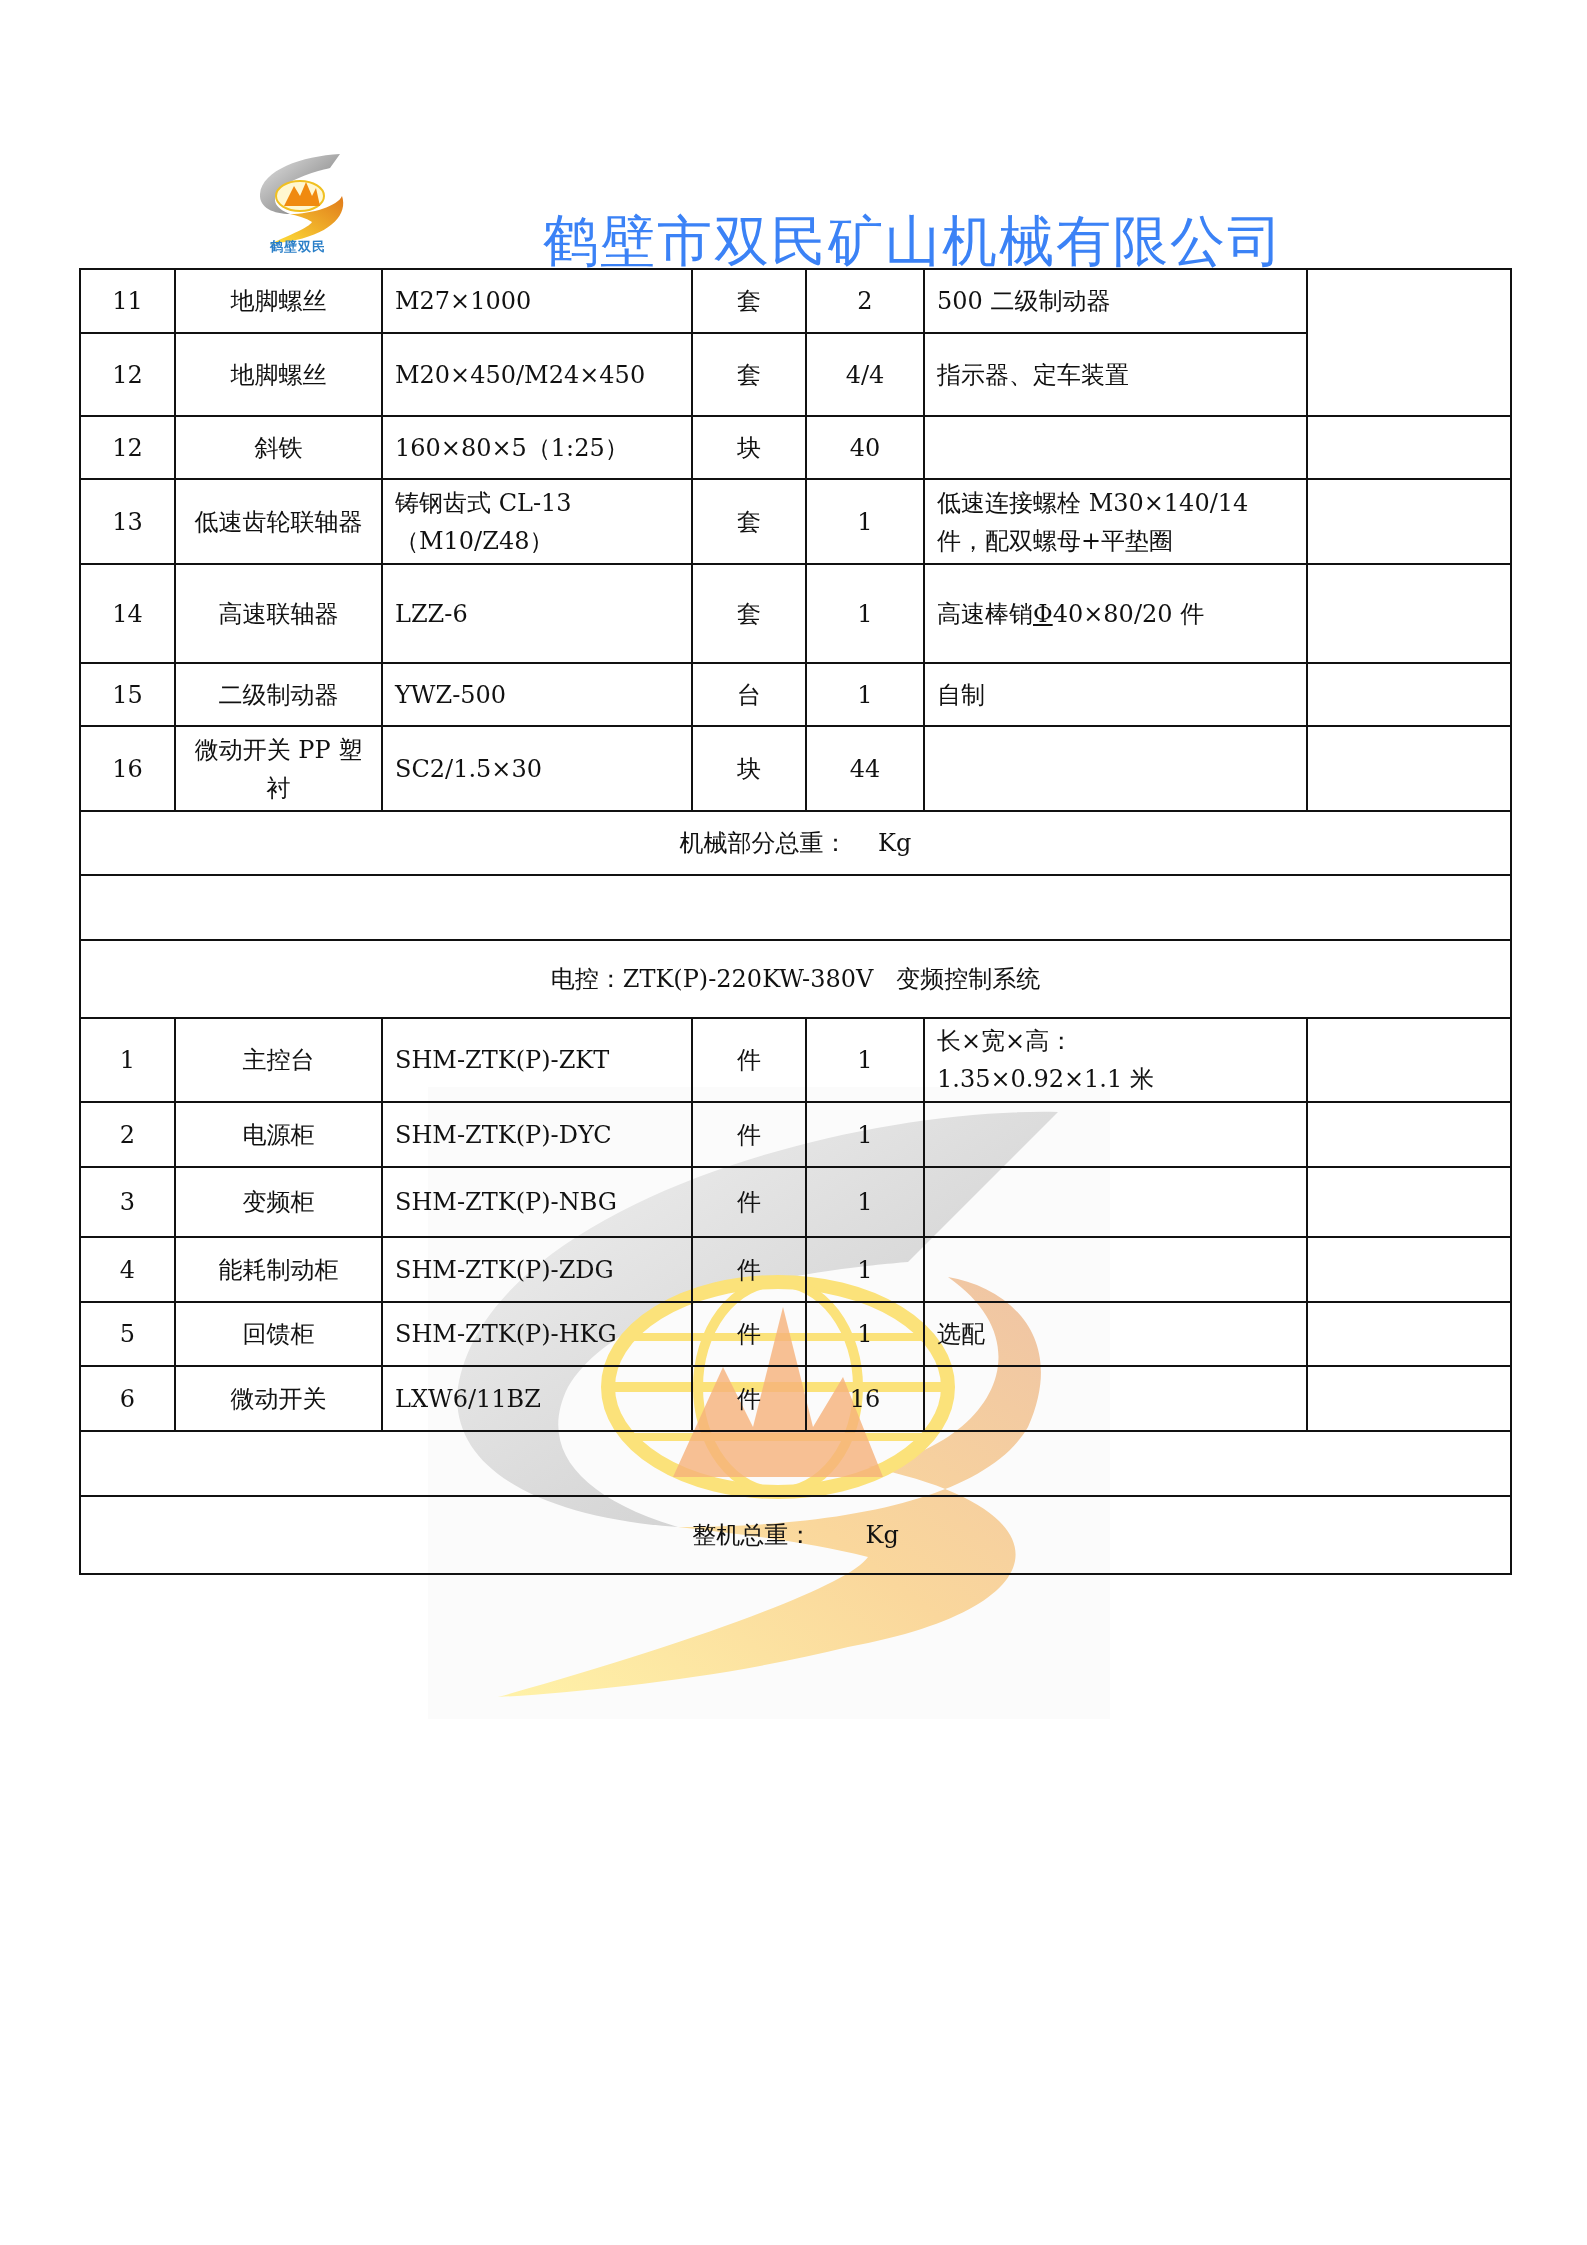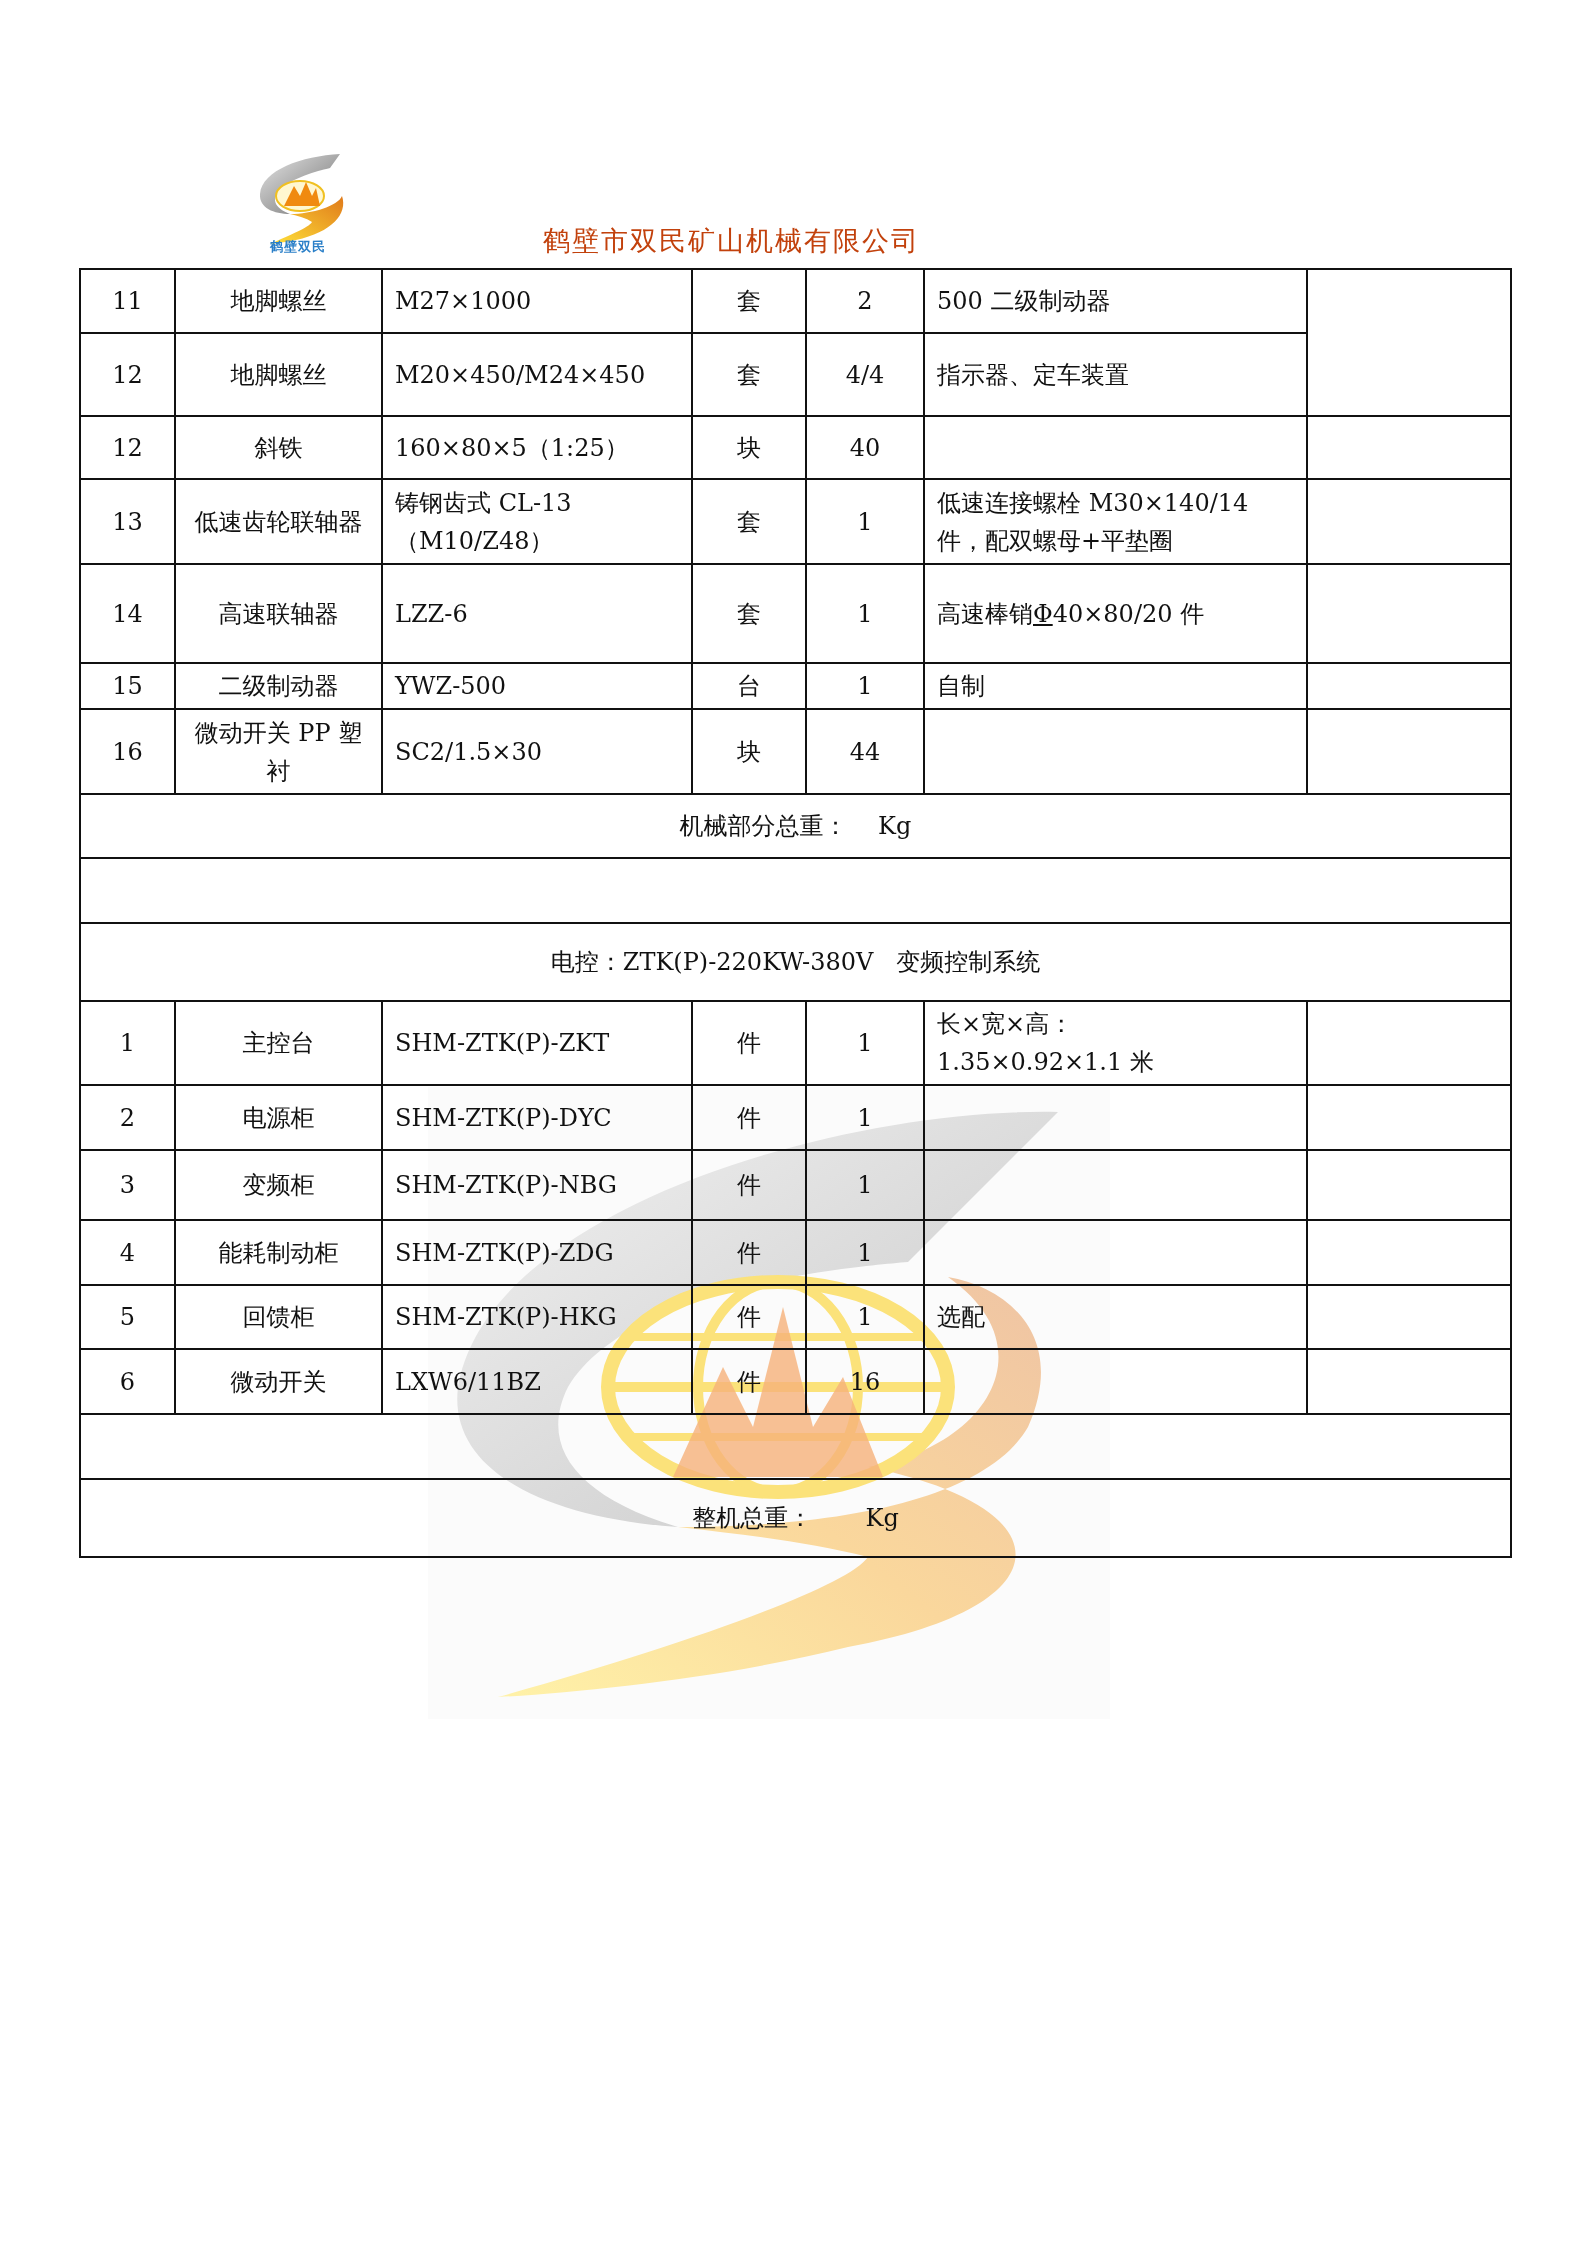--- a/index.html
+++ b/index.html
@@ -1,22 +1,22 @@
 <!DOCTYPE html>
 <html><head>
 <meta charset="utf-8">
 <style>
   html, body { margin: 0; padding: 0; background: #ffffff; }
   body { width: 1587px; height: 2245px; position: relative; overflow: hidden;
          font-family: "DejaVu Serif", "Liberation Serif", serif; color: #111; }
   .logo { position: absolute; left: 252px; top: 148px; width: 100px; height: 112px; }
   .logo-caption { position: absolute; left: 255px; top: 238px; width: 86px; text-align: center;
                   font-size: 13px; color: #2a7fc8; font-weight: bold; letter-spacing: 1px; }
-  .company-title { position: absolute; left: 543px; top: 216px; font-size: 27px; line-height: 50px;
-                   color: #c2410c; letter-spacing: 2px; font-family: "DejaVu Sans", "Liberation Sans", sans-serif;
+  .company-title { position: absolute; left: 543px; top: 216px; font-size: 55px; line-height: 50px;
+                   color: #3b82f6; letter-spacing: 2px; font-family: "DejaVu Sans", "Liberation Sans", sans-serif;
                    font-weight: normal; white-space: nowrap; }
   .watermark { position: absolute; left: 428px; top: 1087px; width: 682px; height: 632px;
                background: #fbfbfb; }
   table.spec { position: absolute; left: 79px; top: 268px; border-collapse: collapse;
                table-layout: fixed; width: 1431px; }
   table.spec td { border: 2px solid #111; padding: 0 12px; font-size: 24px; line-height: 38px;
                   vertical-align: middle; overflow: hidden; background: transparent; }
   td.c { text-align: center; padding: 0 6px; margin-left: 23px; }
   td.l { text-align: left; }
   td.span-center { text-align: center; }
@@ -117,21 +117,21 @@
     </tr>
     <tr style="height:99px">
       <td class="c">14</td>
       <td class="c">高速联轴器</td>
       <td class="l">LZZ-6</td>
       <td class="c">套</td>
       <td class="c">1</td>
       <td class="l"><span>高速棒销</span><span class="phi">Φ</span><span>40×80/20 件</span></td>
       <td></td>
     </tr>
-    <tr style="height:46px">
+    <tr style="height:63px">
       <td class="c">15</td>
       <td class="c">二级制动器</td>
       <td class="l">YWZ-500</td>
       <td class="c">台</td>
       <td class="c">1</td>
       <td class="l">自制</td>
       <td></td>
     </tr>
     <tr style="height:85px">
       <td class="c">16</td>

